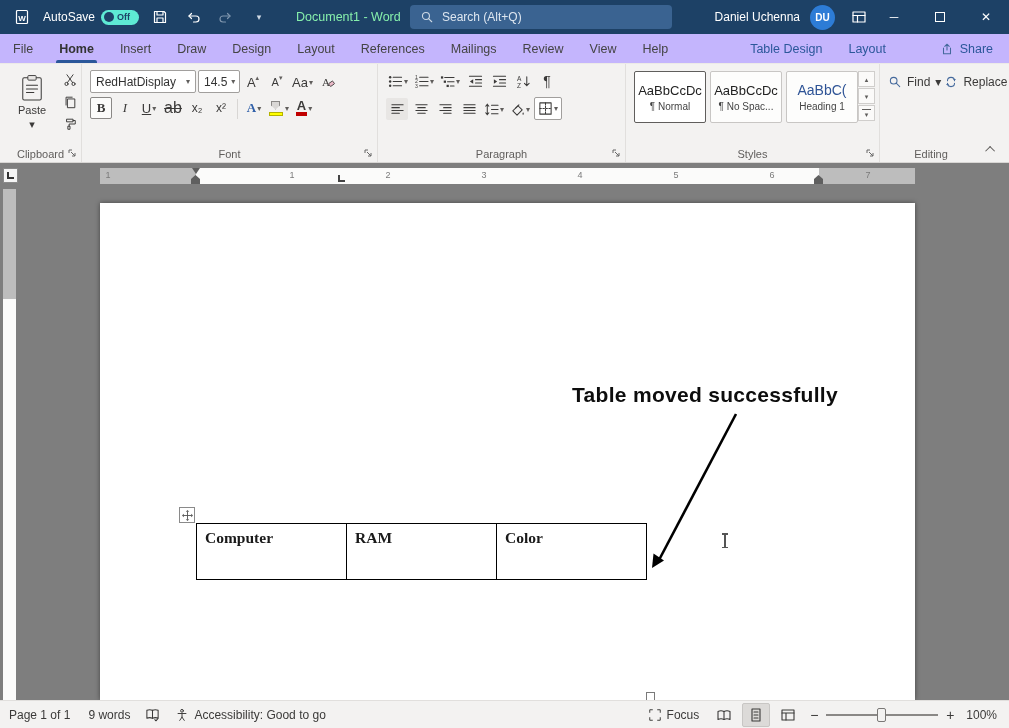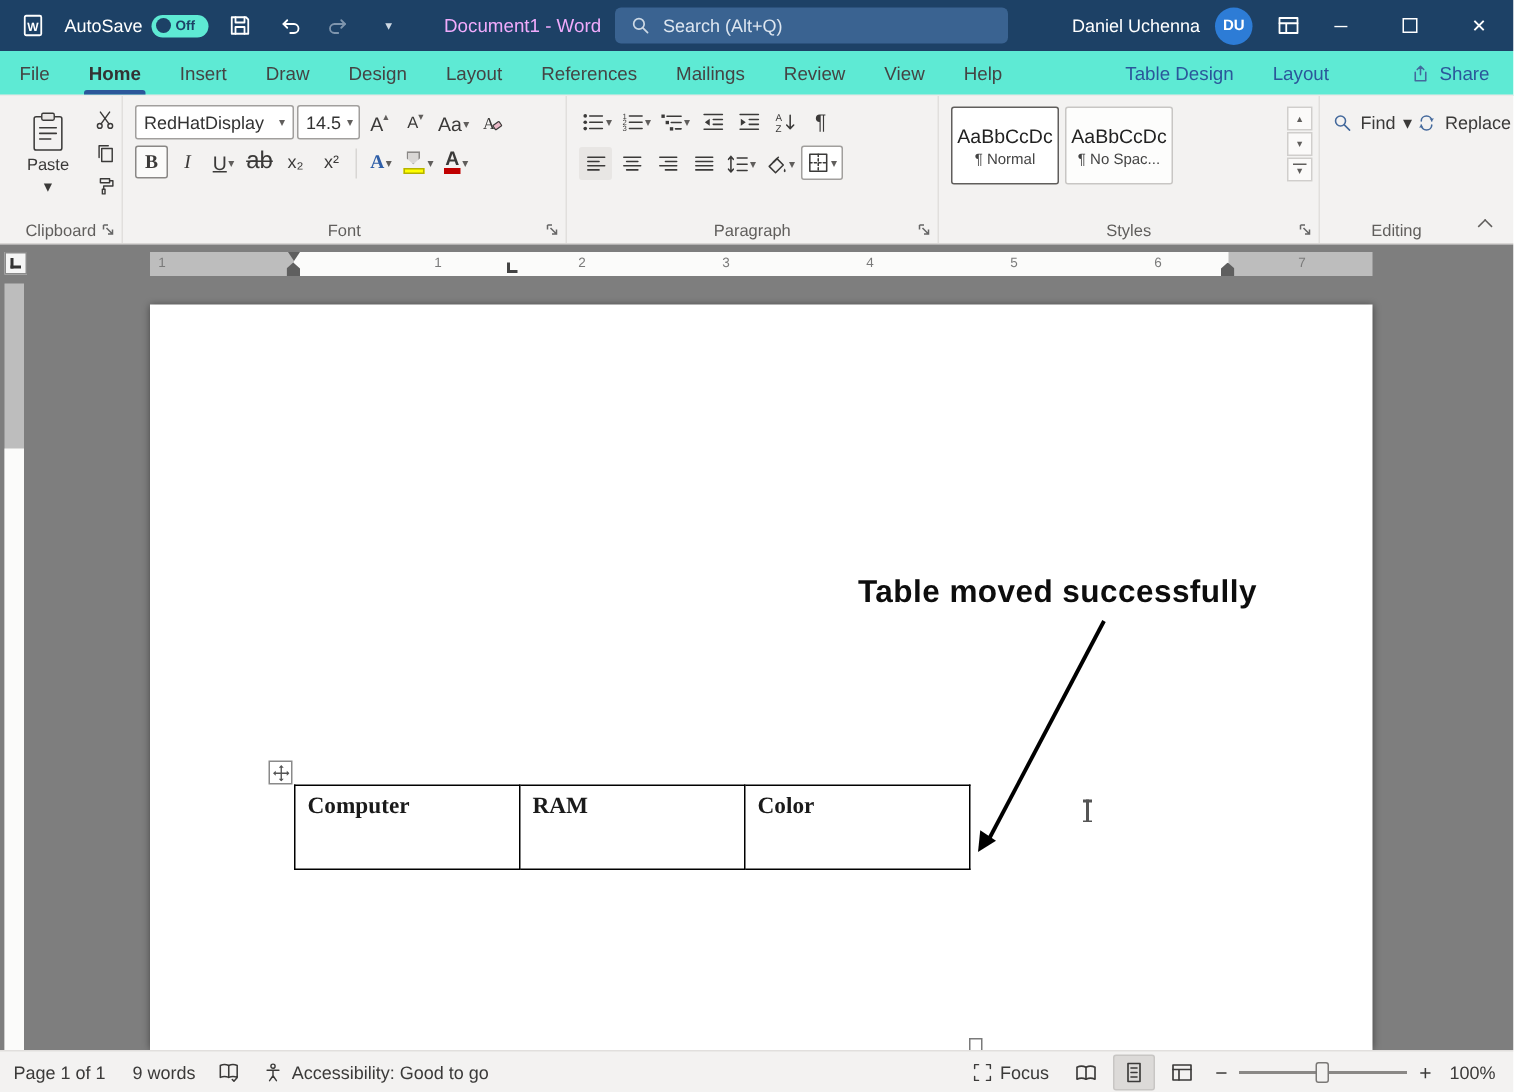--- a/index.html
+++ b/index.html
@@ -13,30 +13,30 @@
 
 
 .titlebar{position:absolute;top:0;left:0;right:0;height:34px;background:#1d4166;display:flex;align-items:center;color:#fff;font-size:12.5px}
 .tb-left{display:flex;align-items:center;gap:9px;padding-left:10px}
 .qbtn{width:24px;height:26px;display:flex;align-items:center;justify-content:center;border-radius:3px}
 .autosave{display:flex;align-items:flex-start;gap:6px;font-size:12px}
 .toggle{width:38px;height:15px;border-radius:8px;background:#5eead4;display:flex;align-items:center;gap:3px;padding:0 3px}
 .toggle .knob{width:10px;height:10px;border-radius:50%;background:#1d4166}
 .toggle .state{font-size:9px;color:#1d4166;font-weight:bold}
 .ddw{color:#cfd9e4;font-size:9px}
-.doc-title{margin-left:16px;white-space:nowrap;font-size:12.5px;color:#f0abfc}
+.doc-title{margin-left:16px;white-space:nowrap;font-size:12.5px;color:#86efac}
 .searchbox{position:absolute;left:410px;top:5px;width:262px;height:24px;background:#3a6391;border-radius:4px;display:flex;align-items:center;gap:8px;padding:0 10px;font-size:12px;color:#dde6f0}
 .tb-right{position:absolute;right:0;top:0;height:34px;display:flex;align-items:center}
 .user-name{font-size:12px;margin-right:10px}
 .avatar{width:25px;height:25px;border-radius:50%;background:#2d7cd6;color:#fff;font-size:10px;font-weight:bold;display:flex;align-items:center;justify-content:center;margin-right:12px}
 .winbtn{width:46px;height:34px;display:flex;align-items:center;justify-content:center;font-size:12px;color:#fff}
 .maxbox{width:10px;height:10px;border:1px solid #fff}
 
 
-.tabrow{position:absolute;top:34px;left:0;right:0;height:30px;background:#5eead4;display:flex;align-items:stretch;font-size:12.5px;color:#444;border-bottom:1px solid #eceae8}
+.tabrow{position:absolute;top:34px;left:0;right:0;height:30px;background:#c4b5fd;display:flex;align-items:stretch;font-size:12.5px;color:#444;border-bottom:1px solid #eceae8}
 .tab{padding:0 13px;display:flex;align-items:center;position:relative}
 .tab.active{font-weight:700;color:#333}
 .tab.active::after{content:"";position:absolute;left:10px;right:10px;bottom:0;height:3px;background:#2b579a;border-radius:2px 2px 0 0}
 .tab.contextual{color:#2b579a}
 .tab.gap{margin-left:56px}
 .share{margin-left:auto;display:flex;align-items:center;gap:6px;color:#2b579a;padding:0 16px;font-size:12.5px}
 
 
 .ribbon{position:absolute;top:64px;left:0;right:0;height:99px;background:#f3f2f1;border-bottom:1px solid #d8d6d4}
 .group{position:absolute;top:0;bottom:0;border-right:1px solid #e1dfdd}
@@ -443,20 +443,24 @@
 
   <div class="group g-styles">
     <div class="card selected" style="left:8px">
       <span class="preview">AaBbCcDc</span>
       <span class="sname">¶ Normal</span>
     </div>
     <div class="card" style="left:84px">
       <span class="preview">AaBbCcDc</span>
       <span class="sname">¶ No Spac...</span>
     </div>
+    <div class="card" style="left:160px">
+      <span class="preview h1">AaBbC(</span>
+      <span class="sname">Heading 1</span>
+    </div>
     <div class="stylescroll">
       <span class="sbtn">
           <span>▴</span>
         </span>
       <span class="sbtn">
           <span>▾</span>
         </span>
       <span class="sbtn">
           <span class="bar"></span>
           <span>▾</span>

